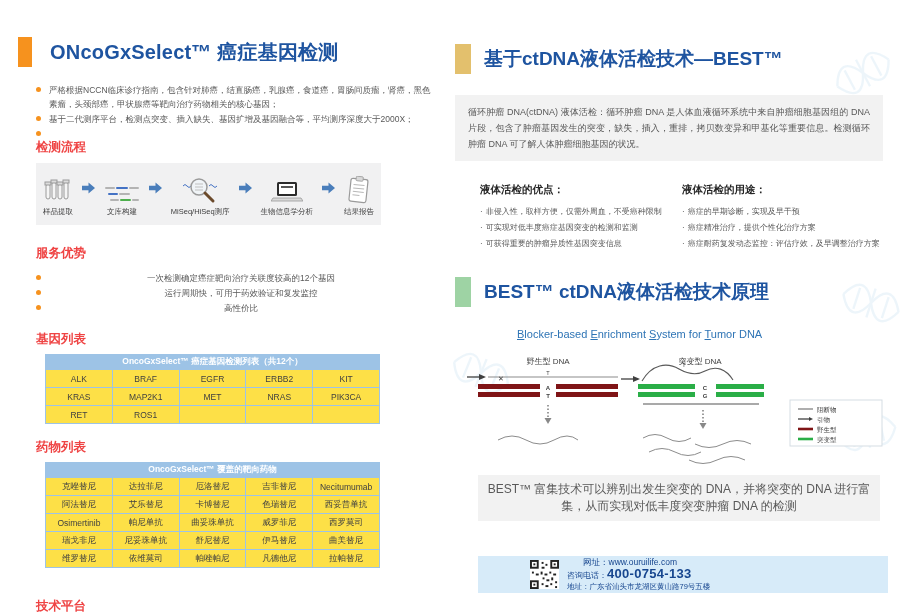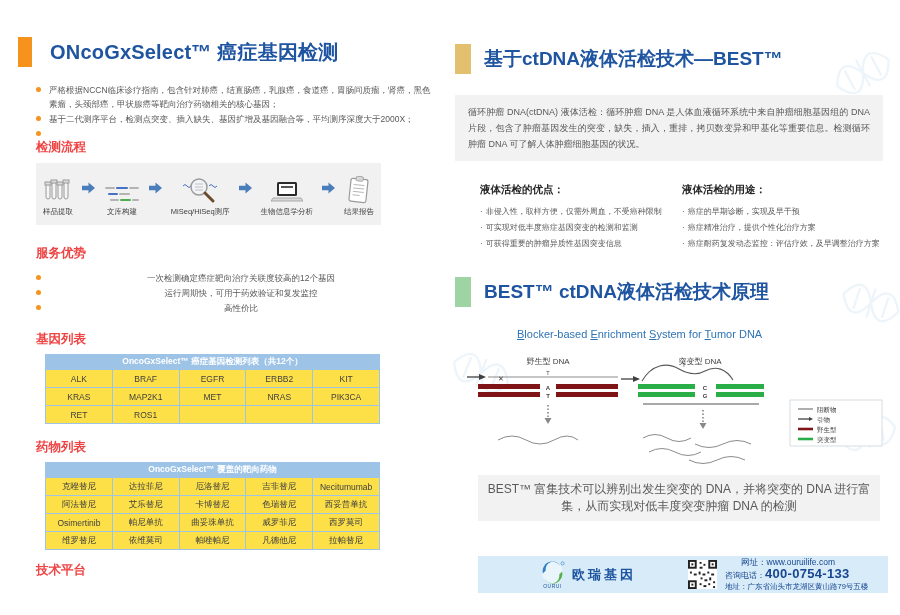--- a/index.html
+++ b/index.html
@@ -259,30 +259,37 @@
           <td>西妥昔单抗</td>
         </tr>
       <tr>
           <td>Osimertinib</td>
           <td>帕尼单抗</td>
           <td>曲妥珠单抗</td>
           <td>威罗菲尼</td>
           <td>西罗莫司</td>
         </tr>
       <tr>
+          <td>瑞戈非尼</td>
+          <td>尼妥珠单抗</td>
+          <td>舒尼替尼</td>
+          <td>伊马替尼</td>
+          <td>曲美替尼</td>
+        </tr>
+      <tr>
           <td>维罗替尼</td>
           <td>依维莫司</td>
           <td>帕唑帕尼</td>
           <td>凡德他尼</td>
           <td>拉帕替尼</td>
         </tr>
     </tbody>
   </table>
 
-  <div class="sec-head" style="margin-top:12px;font-family:Liberation Serif, serif;">技术平台</div>
+  <div class="sec-head" style="margin-top:30px;font-family:Liberation Serif, serif;">技术平台</div>
   <div class="platform-cols">
     
     
   </div>
 </div>
 
 <div class="right-col">
   <div class="title-row" style="margin-left:10px;">
     <div class="accent gold"></div>
     <div class="r-title">基于ctDNA液体活检技术—BEST™</div>
@@ -361,32 +368,20 @@
     <text x="364" y="69.5" font-size="6.5" fill="#404040">引物</text>
     <line x1="345" y1="77" x2="360" y2="77" stroke="#7f1416" stroke-width="2.6"></line>
     <text x="364" y="79.5" font-size="6.5" fill="#404040">野生型</text>
     <line x1="345" y1="87" x2="360" y2="87" stroke="#2aae47" stroke-width="2.6"></line>
     <text x="364" y="89.5" font-size="6.5" fill="#404040">突变型</text>
   </svg>
 
   <div class="caption-box">BEST™ 富集技术可以辨别出发生突变的 DNA，并将突变的 DNA 进行富集，从而实现对低丰度突变肿瘤 DNA 的检测</div>
 
   <div class="footer-bar">
-    <div class="logo-wrap">
-      <div class="logo-stack">
-        <svg width="25" height="25" viewBox="0 0 26 26">
-          <circle cx="13" cy="13" r="11" fill="#eaf4fb"></circle>
-          <path d="M3,14 A10,10 0 0 1 21,6 A8,8 0 0 0 6,11 Z" fill="#2f7fc1"></path>
-          <path d="M23,12 A10,10 0 0 1 5,20 A8,8 0 0 0 20,15 Z" fill="#56b04b"></path>
-          <circle cx="23.5" cy="3.5" r="1.6" fill="none" stroke="#2f7fc1" stroke-width=".6"></circle>
-        </svg>
-        <div class="logo-ourui">OURUI</div>
-      </div>
-      <div class="company-name">欧瑞基因</div>
-    </div>
     <svg class="qr" width="29" height="29" viewBox="0 0 30 30">
       <rect width="30" height="30" fill="#fff"></rect>
       <g fill="#222">
         <rect x="0" y="0" width="9" height="9"></rect>
           <rect x="21" y="0" width="9" height="9"></rect>
           <rect x="0" y="21" width="9" height="9"></rect>
       </g>
       <g fill="#fff">
           <rect x="2" y="2" width="5" height="5"></rect>
           <rect x="23" y="2" width="5" height="5"></rect>

